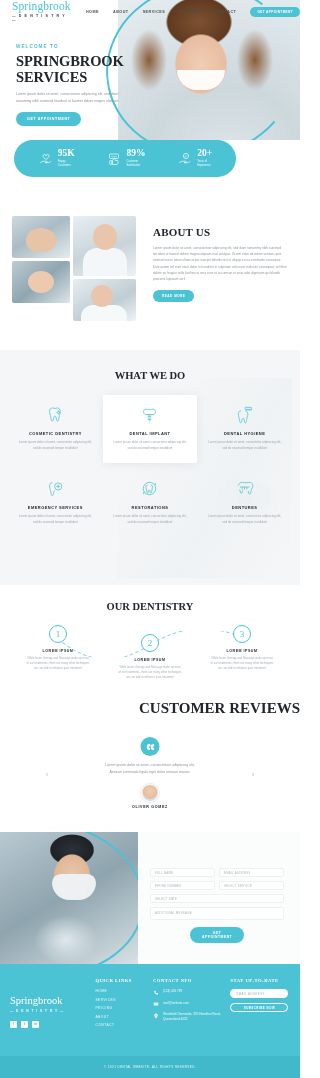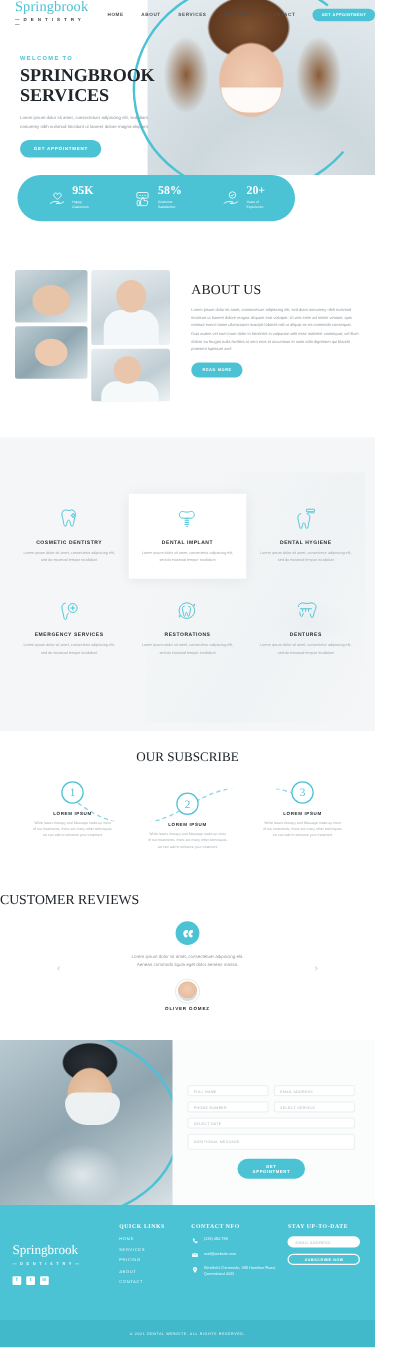--- a/index.html
+++ b/index.html
@@ -107,21 +107,21 @@
   .ph3 { left:0; top:45px; width:58px; height:42px;
     background:linear-gradient(140deg,#bcccd3 0%,#8fa6b0 50%,#dde6ea 100%); }
   .ph3::after{content:"";position:absolute;left:16px;top:10px;width:26px;height:22px;border-radius:50%;background:#ecc9af;}
   .ph4 { left:61px; top:63px; width:63px; height:42px;
     background:linear-gradient(150deg,#e7edf0 0%,#bfcdd4 60%,#eff3f5 100%); }
   .ph4::after{content:"";position:absolute;left:18px;top:6px;width:22px;height:22px;border-radius:50%;background:#e9c6ab;}
   .ph4::before{content:"";position:absolute;left:8px;top:26px;width:46px;height:18px;border-radius:12px 12px 0 0;background:#f6f9fa;}
 
   .about-text { position:absolute; left:153px; top:28px; width:134px; }
   .sec-title-serif {
-    font-family:"Liberation Serif", serif; font-weight:400; color:#20262b;
+    font-family:"Liberation Serif", serif; font-weight:700; color:#20262b;
   }
   .about-title { font-size:11px; letter-spacing:.2px; }
   .about-body { margin-top:7px; font-size:3.2px; line-height:1.95; color:#91989d; }
   .btn-sm {
     display:inline-block; margin-top:8px; background:#4cc3d4; color:#fff;
     font-size:3.1px; font-weight:700; letter-spacing:.5px; text-transform:uppercase;
     padding:4px 9px; border-radius:8px; cursor:pointer; border:none;
   }
 
   
@@ -162,21 +162,21 @@
     position:relative; z-index:3;
   }
   .step.up .step-circle { margin-top:0; }
   .step.dn .step-circle { margin-top:9px; }
   .step-name { font-size:3.6px; font-weight:700; letter-spacing:.5px; color:#1f2529; margin-bottom:3px; }
   .step-desc { font-size:2.8px; line-height:1.8; color:#a9b0b4; padding:0 14px; }
   .dotline { position:absolute; top:46px; left:12px; width:276px; height:26px; z-index:1; }
 
   
   .rev { position:absolute; top:700px; left:0; width:300px; height:132px; background:#fff; }
-  .rev-title { position:absolute; top:14px; left:0; width:100%; text-align:left; font-size:11px; }
+  .rev-title { position:absolute; top:0; left:0; width:100%; text-align:right; font-size:15px; }
   .quote-badge {
     position:absolute; top:37px; left:50%; transform:translateX(-50%);
     width:19px; height:19px; border-radius:50%; background:#4cc3d4;
     display:flex; align-items:center; justify-content:center;
   }
   .rev-text {
     position:absolute; top:62px; left:50%; transform:translateX(-50%);
     width:184px; text-align:center; font-size:3.6px; line-height:2.05; color:#8e979c;
   }
   .rev-avatar {
@@ -335,21 +335,21 @@
     <div class="stat">
       <svg class="stat-ico" viewBox="0 0 32 32" fill="none" stroke="#ffffff" stroke-width="1.4">
         <rect x="7" y="6" width="18" height="9" rx="2"></rect>
         <circle cx="12" cy="10.5" r="1.1" fill="#fff" stroke="none"></circle>
         <circle cx="16" cy="10.5" r="1.1" fill="#fff" stroke="none"></circle>
         <circle cx="20" cy="10.5" r="1.1" fill="#fff" stroke="none"></circle>
         <path d="M13 27v-8l3-4.5c.8-1.1 2.4-.5 2.4.8V19h4.2c1.2 0 2 1 1.8 2.2l-.9 4.2c-.2 1-1 1.6-2 1.6H13z"></path>
         <rect x="7.5" y="19" width="4" height="8" rx="1"></rect>
       </svg>
       <div class="stat-txt">
-        <div class="stat-num">58%</div>
+        <div class="stat-num">89%</div>
         <div class="stat-lbl">
           <span>Customer</span><br>
           <span>Satisfaction</span>
         </div>
       </div>
     </div>
     <div class="stat">
       <svg class="stat-ico" viewBox="0 0 32 32" fill="none" stroke="#ffffff" stroke-width="1.4">
         <circle cx="18" cy="10" r="5.2"></circle>
         <path d="M15.6 10l1.7 1.8 3.2-3.4"></path>
@@ -375,20 +375,21 @@
     </div>
     <div class="about-text">
       <div class="sec-title-serif about-title">ABOUT US</div>
       <div class="about-body">Lorem ipsum dolor sit amet, consectetuer adipiscing elit, sed diam nonummy nibh euismod tincidunt ut laoreet dolore magna aliquam erat volutpat. Ut wisi enim ad minim veniam, quis nostrud exerci tation ullamcorper suscipit lobortis nisl ut aliquip ex ea commodo consequat. Duis autem vel eum iriure dolor in hendrerit in vulputate velit esse molestie consequat, vel illum dolore eu feugiat nulla facilisis at vero eros et accumsan et iusto odio dignissim qui blandit praesent luptatum zzril</div>
       <button class="btn-sm">READ MORE</button>
     </div>
   </div>
 
   <div class="wwd">
     <div class="wwd-bgimg"></div>
+    <div class="sec-title-serif wwd-title">WHAT WE DO</div>
     <div class="svc-grid">
 
       <div class="svc">
         <div class="svc-ico">
           <svg width="19" height="19" viewBox="0 0 32 32" fill="none" stroke="#4cc3d4" stroke-width="1.3">
             <path d="M11 5c-3 0-5 2.2-5 5.4 0 4 1.4 6 2 10.4.4 3 .8 6.2 2.6 6.2 1.6 0 1.8-3 2.4-5.6.4-1.8.8-2.8 2-2.8s1.6 1 2 2.8c.6 2.6.8 5.6 2.4 5.6 1.8 0 2.2-3.2 2.6-6.2.6-4.4 2-6.4 2-10.4C24 7.2 22 5 19 5c-1.6 0-2.4.8-3.5.8S12.6 5 11 5z"></path>
             <path d="M21 9.5l.9 2.1 2.1.9-2.1.9-.9 2.1-.9-2.1-2.1-.9 2.1-.9z"></path>
           </svg>
         </div>
         <div class="svc-name">COSMETIC DENTISTRY</div>
@@ -452,21 +453,21 @@
           </svg>
         </div>
         <div class="svc-name">DENTURES</div>
         <div class="svc-desc">Lorem ipsum dolor sit amet, consectetur adipiscing elit, sed do eiusmod tempor incididunt</div>
       </div>
 
     </div>
   </div>
 
   <div class="proc">
-    <div class="sec-title-serif proc-title">OUR SUBSCRIBE</div>
+    <div class="sec-title-serif proc-title">OUR DENTISTRY</div>
     <svg class="dotline" viewBox="0 0 276 26" fill="none">
       <path d="M46 8 C 78 34, 106 34, 138 14 C 170 -6, 198 -6, 230 6" stroke="#8fd7e4" stroke-width="1.1" stroke-dasharray="2.6 3.4" stroke-linecap="round"></path>
     </svg>
     <div class="proc-row">
       <div class="step up">
         <div class="step-circle">1</div>
         <div class="step-name">LOREM IPSUM</div>
         <div class="step-desc">While lasers therapy and Massage make up most of our treatments, there are many other techniques we can add to enhance your treatment</div>
       </div>
       <div class="step dn">

